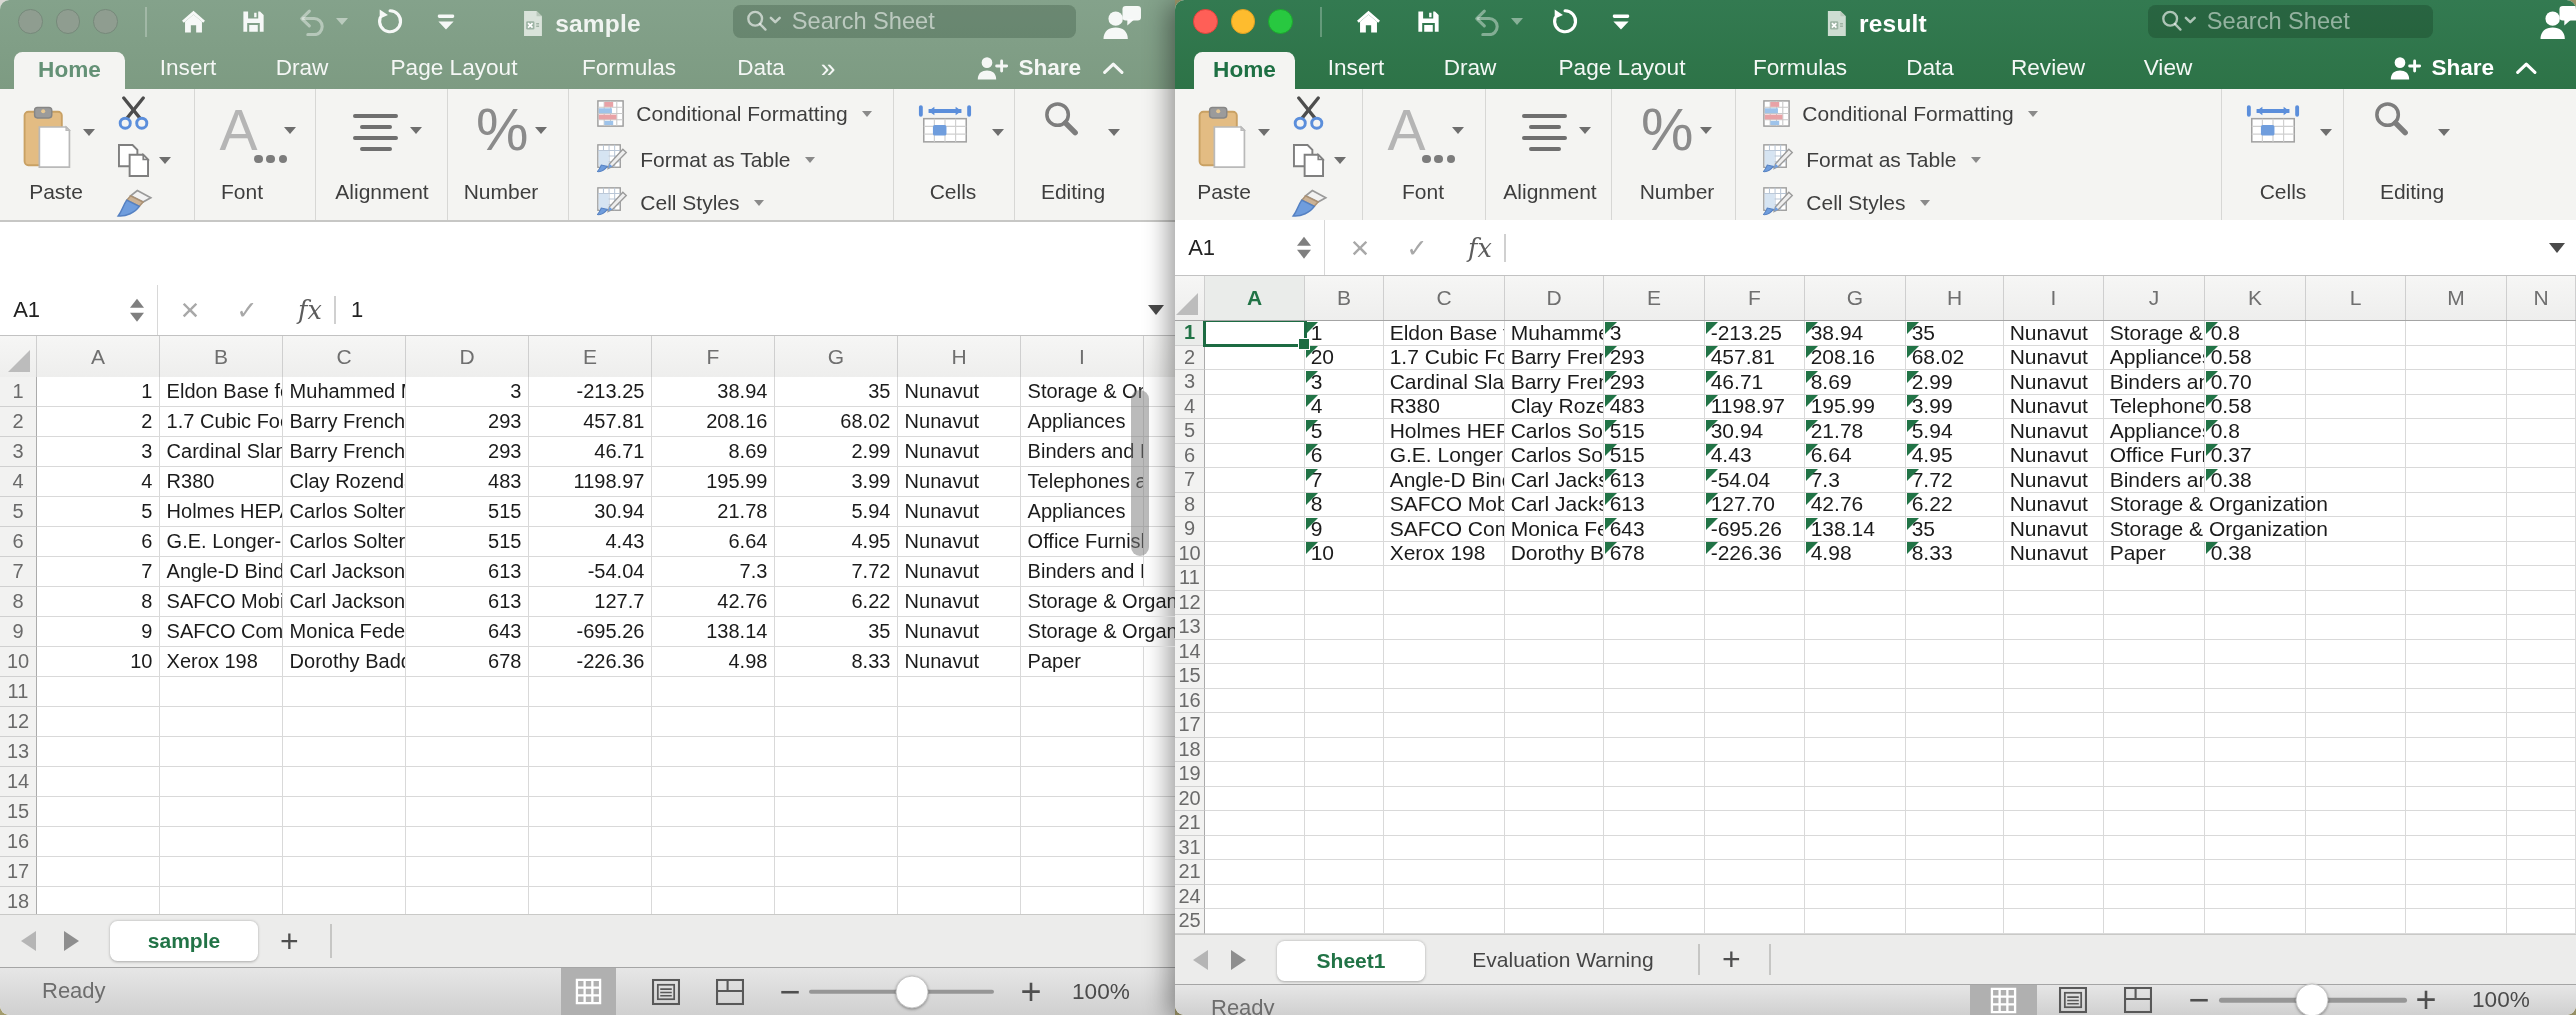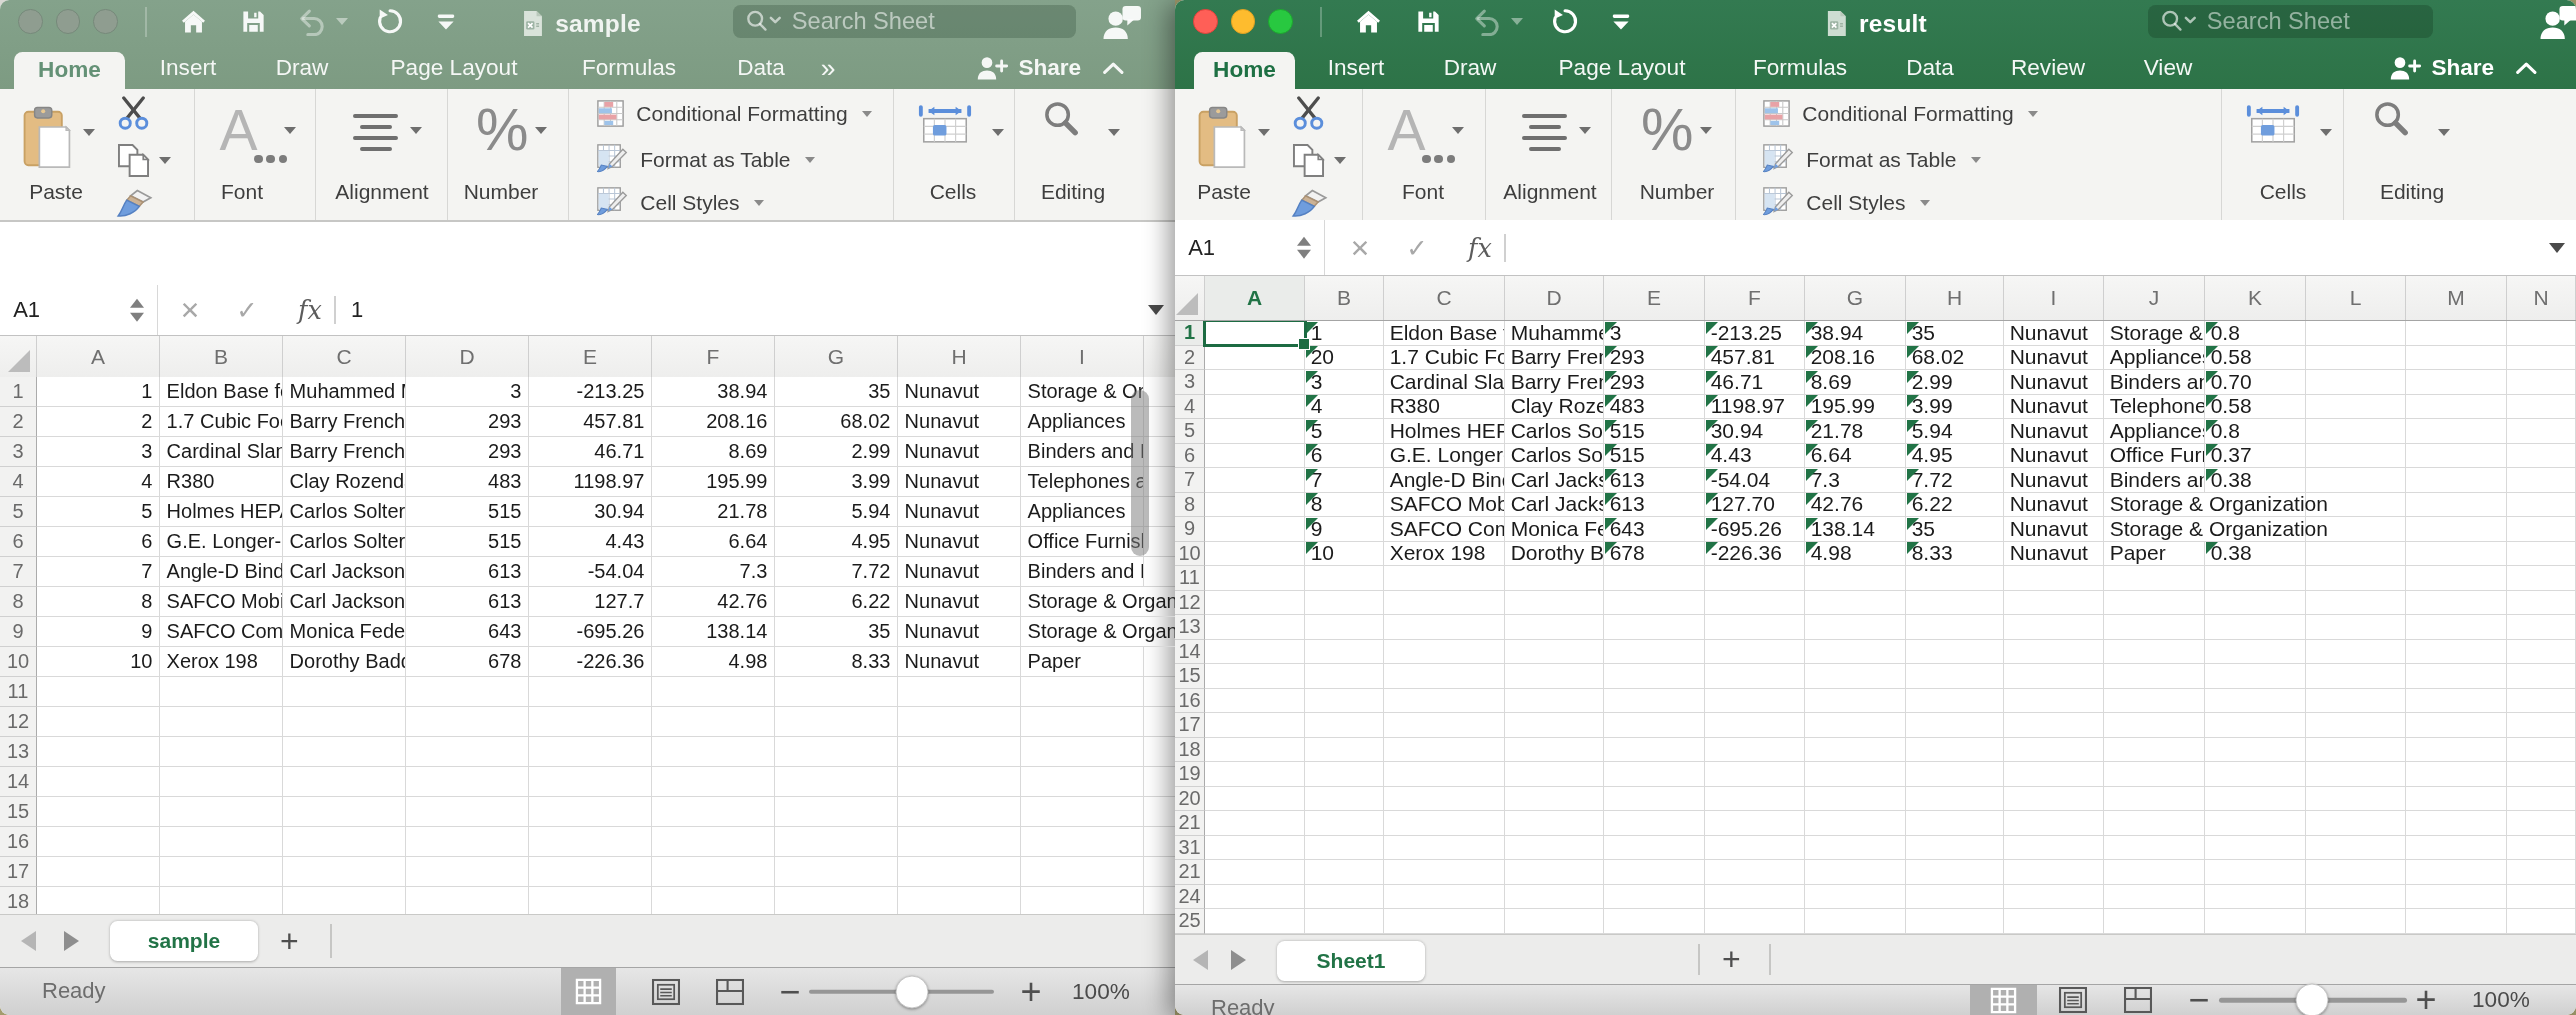--- a/index.html
+++ b/index.html
@@ -2434,20 +2434,21 @@
           <span></span>
         </div>
       </div>
       <div class="selbox" style="left: 28px; top: -1.9px; width: 104px; height: 28px;"></div>
       <div class="selhandle" style="left: 123px; top: 17px;"></div>
     </div>
   <div class="sheetbar">
     <span class="nav-l"></span>
     <span class="nav-r"></span>
     <div class="stab-active">Sheet1</div>
+    <div class="stab" style="left:251px;width:274px">Evaluation Warning</div>
     <span class="sheet-sep" style="left:523px"></span>
     <span class="sheet-plus">+</span>
     <span class="sheet-sep" style="left:594px"></span>
   </div>
   <div class="statusbar">
     <span class="ready">Ready</span>
     <div class="viewsel">
         <svg width="27" height="27" viewBox="0 0 29 29">
           <use href="#sym-viewgrid"></use>
         </svg>

